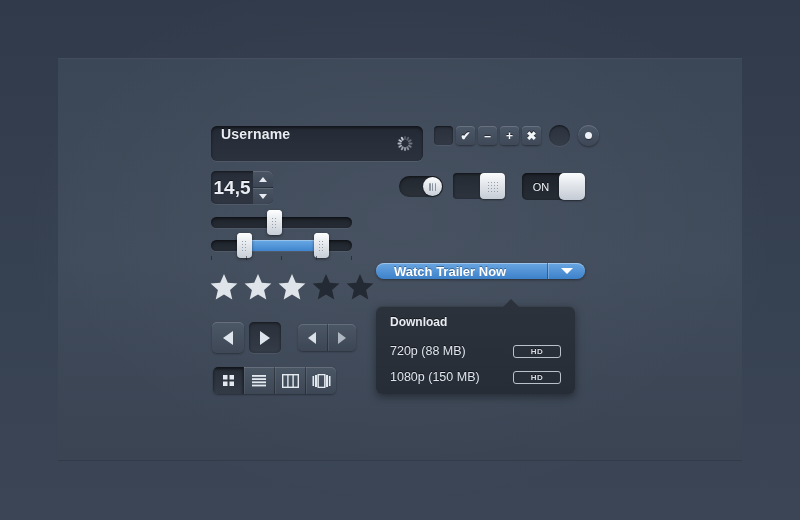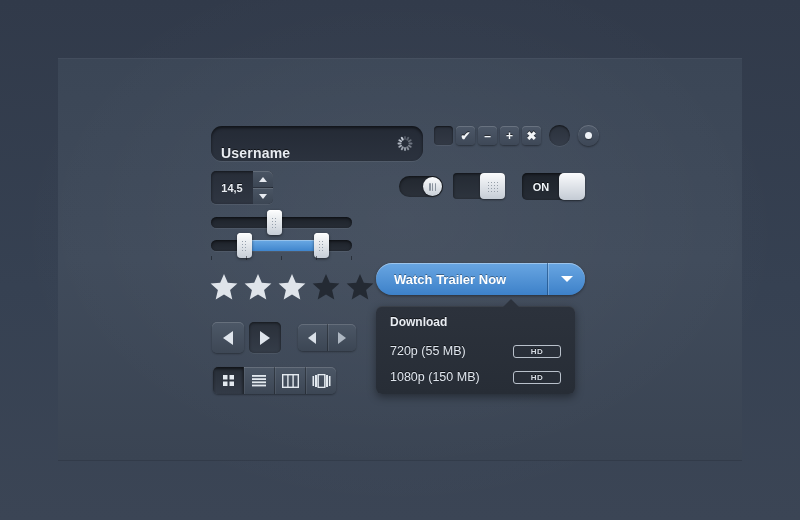--- a/index.html
+++ b/index.html
@@ -18,24 +18,24 @@
     position:absolute; left:58px; top:58px; width:684px; height:402px;
     background:
       radial-gradient(ellipse at 50% 40%, rgba(255,255,255,0.045), rgba(0,0,0,0) 75%),
       linear-gradient(180deg,#3b4656 0%,#404b5b 50%,#3a4453 100%);
     box-shadow: inset 0 1px 0 rgba(255,255,255,0.045), 0 1px 0 rgba(0,0,0,0.12);
   }
 
   
   .textfield{
     position:absolute; left:211px; top:126px; width:212px; height:35px;
-    border-radius:11px;
+    border-radius:6px;
     background:linear-gradient(180deg,#242a35 0%,#2b323e 100%);
     box-shadow: inset 0 2px 3px rgba(0,0,0,0.55), 0 1px 0 rgba(255,255,255,0.07);
-    display:flex; align-items:flex-end; padding:0 10px;
+    display:flex; align-items:flex-start; padding:0 10px;
   }
   .textfield .val{
     color:#e8ecf2; font-size:14px; font-weight:bold; letter-spacing:0.2px;
     text-shadow:0 -1px 0 rgba(0,0,0,0.6);
   }
   .spinner-ico{ position:absolute; right:11px; top:50%; width:15px; height:15px; margin-top:-7.5px; }
   .spinner-ico i{
     position:absolute; left:6.5px; top:0; width:2px; height:4px; border-radius:1px;
     background:#cdd4de; transform-origin:1px 7.5px;
   }
@@ -73,21 +73,21 @@
 
   
   .stepper{
     position:absolute; left:211px; top:171px; width:62px; height:33px;
     border-radius:5px; display:flex;
     background:linear-gradient(180deg,#272d38,#2f3642);
     box-shadow: inset 0 1px 3px rgba(0,0,0,0.55), 0 1px 0 rgba(255,255,255,0.07);
   }
   .stepper .num{
     flex:1; display:flex; align-items:center; justify-content:center;
-    color:#e9edf3; font-size:11px; font-weight:bold; text-shadow:0 -1px 0 rgba(0,0,0,0.6);
+    color:#e9edf3; font-size:19px; font-weight:bold; text-shadow:0 -1px 0 rgba(0,0,0,0.6);
   }
   .stepper .arrows{ width:20px; display:flex; flex-direction:column; }
   .stepper .arrows span{
     flex:1; display:flex; align-items:center; justify-content:center;
     background:linear-gradient(180deg,#4a5564,#3c4654);
     box-shadow: inset 0 1px 0 rgba(255,255,255,0.14);
   }
   .stepper .arrows span:first-child{ border-radius:0 5px 0 0; margin-bottom:1px; }
   .stepper .arrows span:last-child{ border-radius:0 0 5px 0; }
   .tri-u{ width:0;height:0;border-left:4px solid transparent;border-right:4px solid transparent;border-bottom:5px solid #e7ebf1; }
@@ -133,21 +133,21 @@
     background:linear-gradient(180deg,#fafbfc,#c6cdd6);
     box-shadow:0 1px 2px rgba(0,0,0,0.45);
   }
   .tog3{
     position:absolute; left:522px; top:173px; width:63px; height:27px; border-radius:5px;
     background:linear-gradient(180deg,#1d222a,#262c35);
     box-shadow: inset 0 1px 3px rgba(0,0,0,0.65);
     display:flex; align-items:center;
   }
   .tog3 .lbl{
-    width:38px; text-align:center; color:#f0f4f8; font-size:11px; font-weight:bold;
+    width:38px; text-align:center; color:#f0f4f8; font-size:11px; font-weight:normal;
     text-shadow:0 -1px 0 rgba(0,0,0,0.7);
   }
   .tog3 .knob{
     position:absolute; right:0; top:0; width:26px; height:27px; border-radius:5px;
     background:linear-gradient(180deg,#fafbfd,#c4cbd4);
     box-shadow:0 1px 2px rgba(0,0,0,0.5);
   }
   .dotgrid{
     position:absolute; left:50%; top:50%; width:11px; height:11px; margin:-5.5px 0 0 -5.5px;
     background-image: radial-gradient(#8a939e 0.7px, transparent 0.8px);
@@ -232,21 +232,21 @@
   .search{
     position:absolute; left:376px; top:220px; width:209px; height:31px; border-radius:16px;
     background:linear-gradient(180deg,#242a34,#2c333e);
     box-shadow: inset 0 2px 3px rgba(0,0,0,0.55), 0 1px 0 rgba(255,255,255,0.07);
     display:flex; align-items:center; padding-left:14px;
   }
   .search .ph{ color:#9aa3af; font-size:13px; margin-left:9px; text-shadow:0 -1px 0 rgba(0,0,0,0.5); }
 
   
   .splitbtn{
-    position:absolute; left:376px; top:263px; width:209px; height:32px; border-radius:16px;
+    position:absolute; left:376px; top:263px; width:209px; height:16px; border-radius:16px;
     display:flex; overflow:hidden;
     background:linear-gradient(180deg,#69a6e2 0%,#3d81c9 100%);
     box-shadow: inset 0 1px 0 rgba(255,255,255,0.35), 0 1px 3px rgba(0,0,0,0.4);
   }
   .splitbtn .main{
     flex:1; display:flex; align-items:center; padding-left:18px;
     color:#fff; font-size:13px; font-weight:bold; text-shadow:0 -1px 0 rgba(0,0,0,0.35);
   }
   .splitbtn .arrow{
     width:38px; display:flex; align-items:center; justify-content:center;
@@ -450,21 +450,21 @@
   <div class="splitbtn">
     <div class="main">Watch Trailer Now</div>
     <div class="arrow">
         <i class="caret"></i>
       </div>
   </div>
 
   <div class="dd">
     <div class="head">Download</div>
     <div class="row">
-      <span>720p (55 MB)</span>
+      <span>720p (88 MB)</span>
       <span class="hd">HD</span>
     </div>
     <div class="row">
       <span>1080p (150 MB)</span>
       <span class="hd">HD</span>
     </div>
   </div>
 </div>
 
 </body></html>

